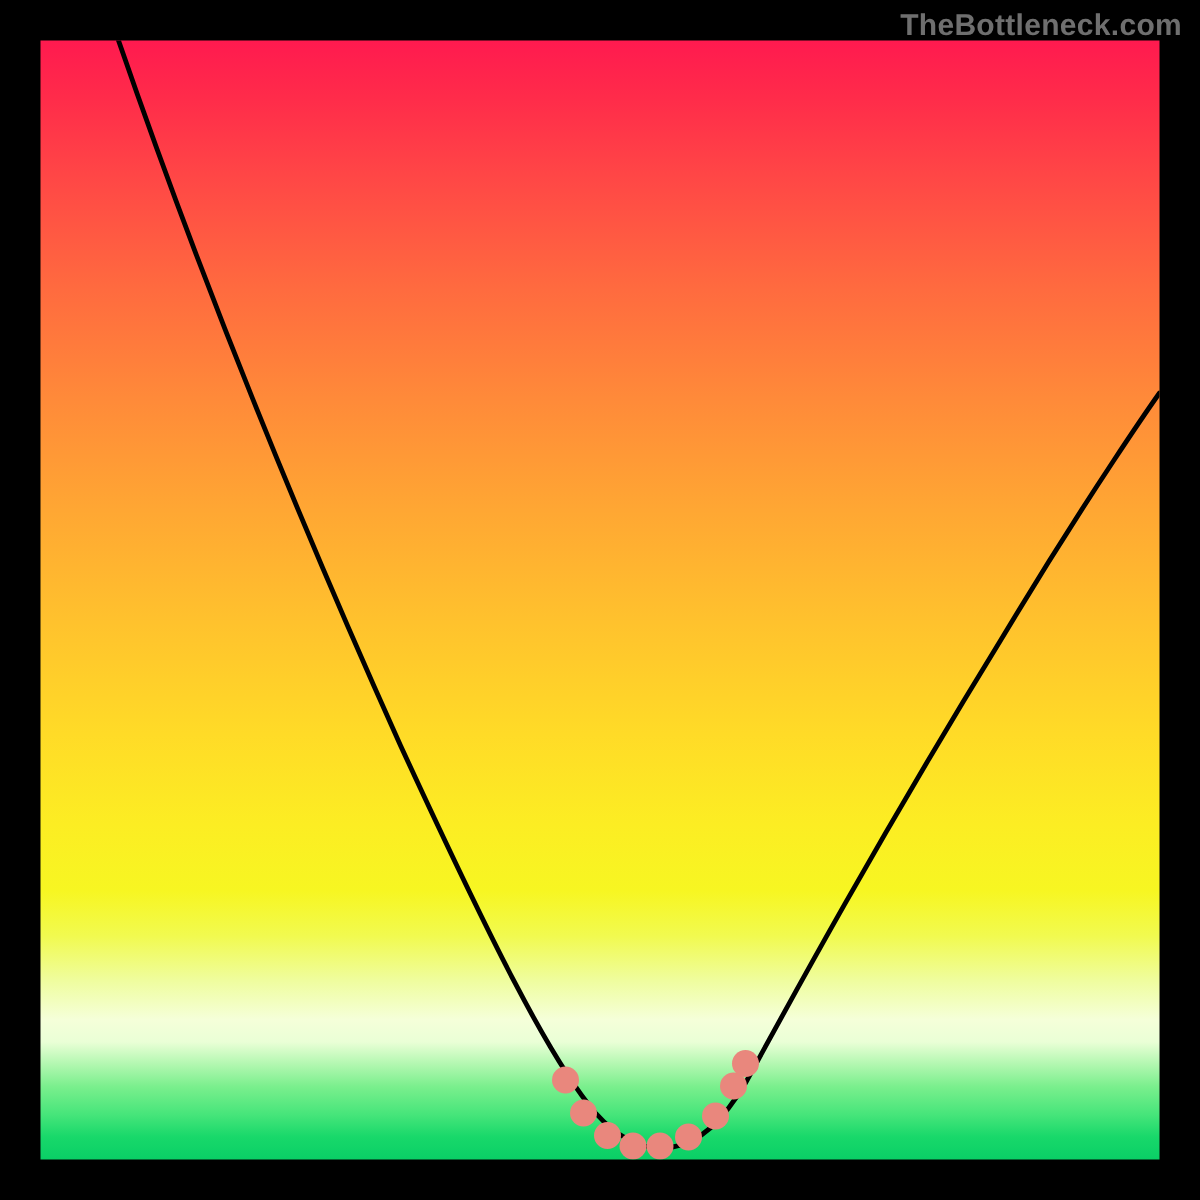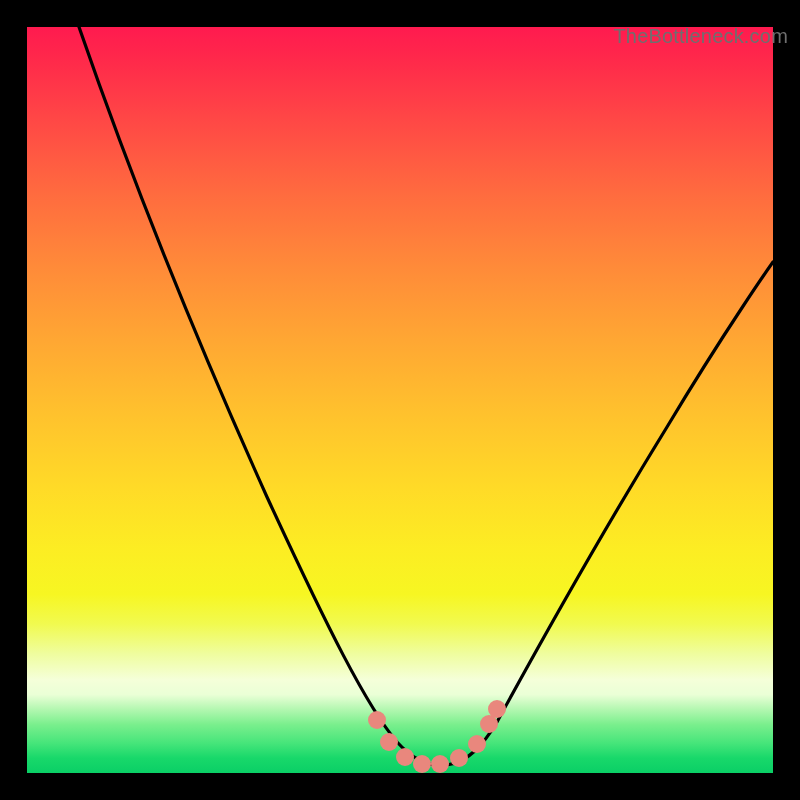--- a/index.html
+++ b/index.html
@@ -47,25 +47,24 @@
       #18d86a 98%,
       #0acf66 100%
     );
   }
   .watermark {
     position: absolute;
     top: 6px;
     right: 12px;
     color: #6f6f6f;
     font-size: 20px;
-    font-weight: 400;
+    font-weight: 700;
     letter-spacing: 0.2px;
     z-index: 5;
     user-select: none;
-    margin-top: 19px;
   }
   svg.curve {
     position: absolute;
     top: 0;
     left: 0;
     width: 746px;
     height: 746px;
   }
 </style>
 </head>

